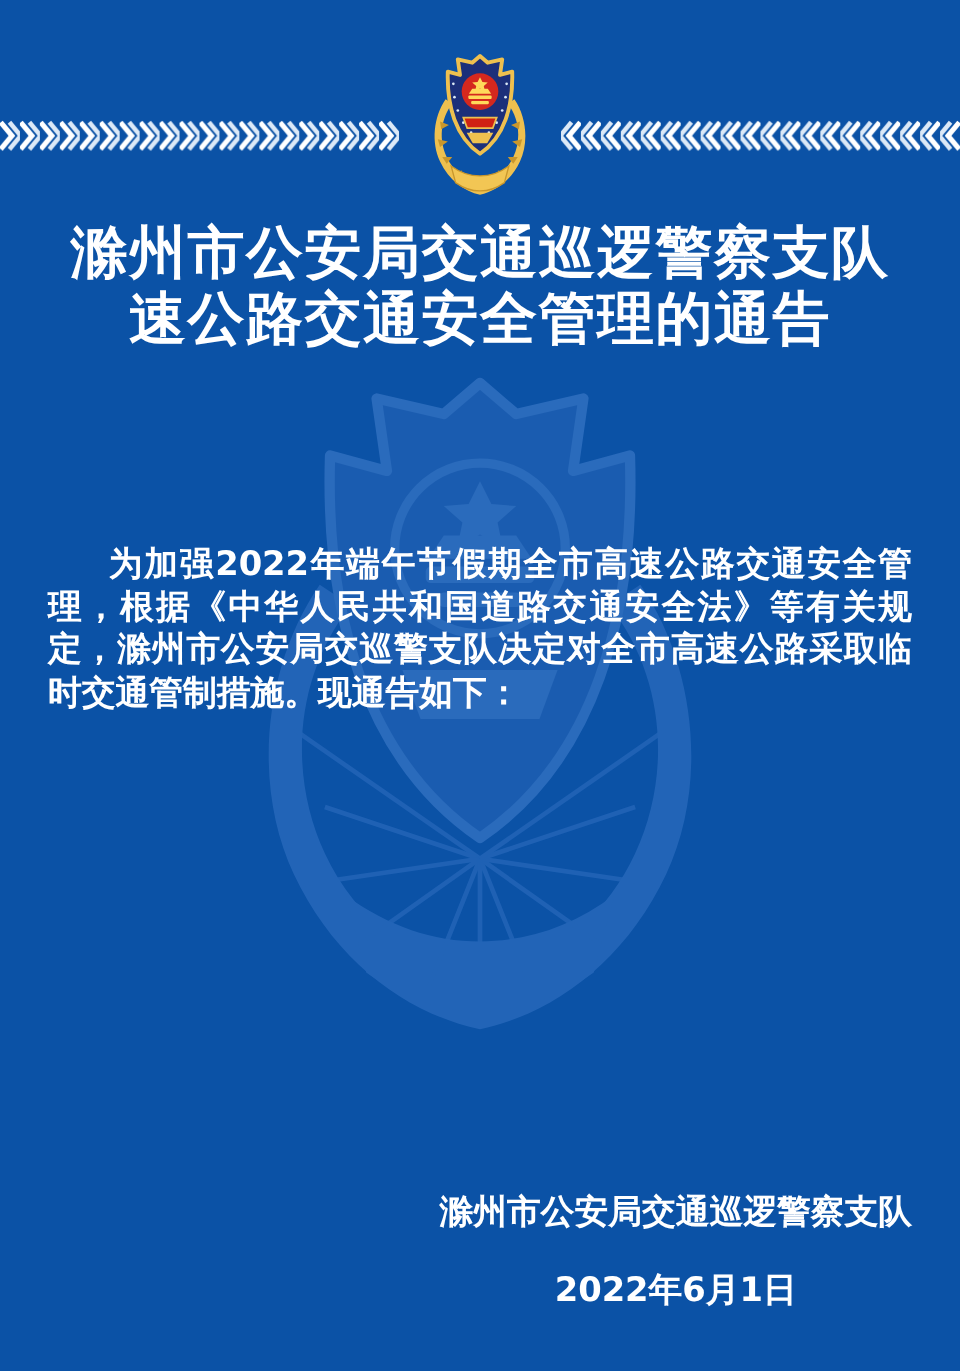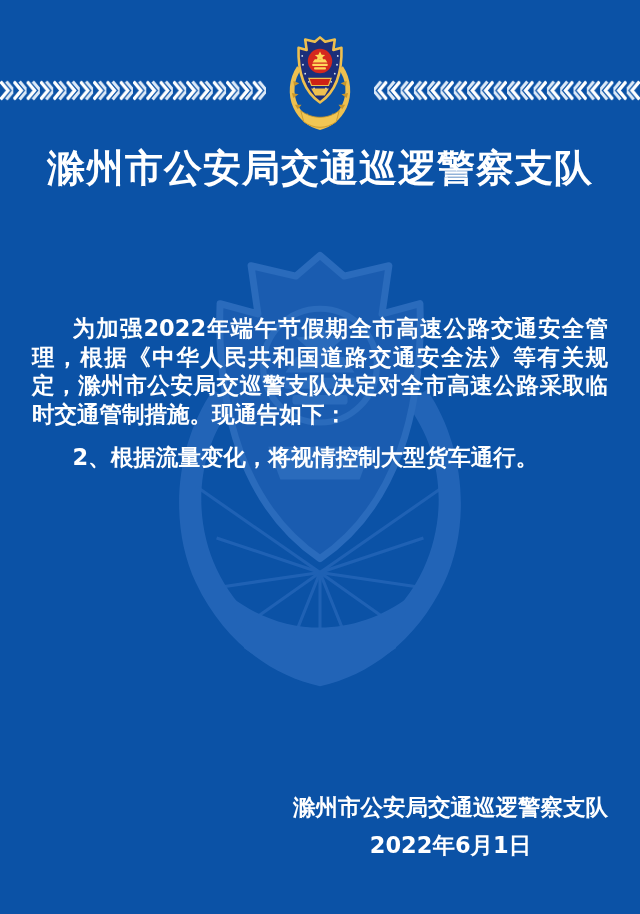--- a/index.html
+++ b/index.html
@@ -68,36 +68,36 @@
   .body {
     position: absolute;
     top: 314px;
     left: 32px;
     right: 32px;
     font-size: 22.5px;
     line-height: 28.5px;
     font-weight: bold;
     text-align: justify;
   }
-  .body p { text-indent: 1.8em; }
+  .body p { text-indent: 1.8em; margin-top: 48px; }
   .body p.p1 { margin-bottom: 15px; }
   .body p.p2 { margin-bottom: 19px; }
   .body p.p3 { margin-bottom: 44px; }
 
   
   .footer {
     position: absolute;
     top: 792px;
     right: 32px;
     text-align: center;
     font-size: 22.5px;
     font-weight: bold;
   }
   .footer .signature { display: block; }
-  .footer .date { display: block; margin-top: 7px; }
+  .footer .date { display: block; margin-top: 21px; }
 </style>
 </head>
 <body>
 
 <div class="page">
 
   <div class="chevron-band left">
     <svg viewBox="0 0 266 21" preserveAspectRatio="none" aria-hidden="true">
       <defs>
         <pattern id="chev" width="13.3" height="21" patternUnits="userSpaceOnUse">
@@ -190,25 +190,25 @@
         <path d="M40,37 h20 l-3,-4.5 h-14 Z"></path>
         <rect x="39.5" y="38.5" width="21" height="3.2" rx="1"></rect>
         <rect x="42" y="43.5" width="16" height="2.8" rx="1"></rect>
         <path d="M35,58.5 h30 l-3.5,9.5 h-23 Z"></path>
       </g>
     </svg>
   </div>
 
   <h1 class="title">
     <div>滁州市公安局交通巡逻警察支队</div>
+    <div>速公路交通安全管理的通告</div>
   </h1>
 
   <main class="body">
     <p class="p1">为加强2022年端午节假期全市高速公路交通安全管理，根据《中华人民共和国道路交通安全法》等有关规定，滁州市公安局交巡警支队决定对全市高速公路采取临时交通管制措施。现通告如下：</p>
-    <p class="p3">2、根据流量变化，将视情控制大型货车通行。</p>
   </main>
 
   <footer class="footer">
     <span class="signature">滁州市公安局交通巡逻警察支队</span>
     <span class="date">2022年6月1日</span>
   </footer>
 
 </div>
 
 </body></html>

